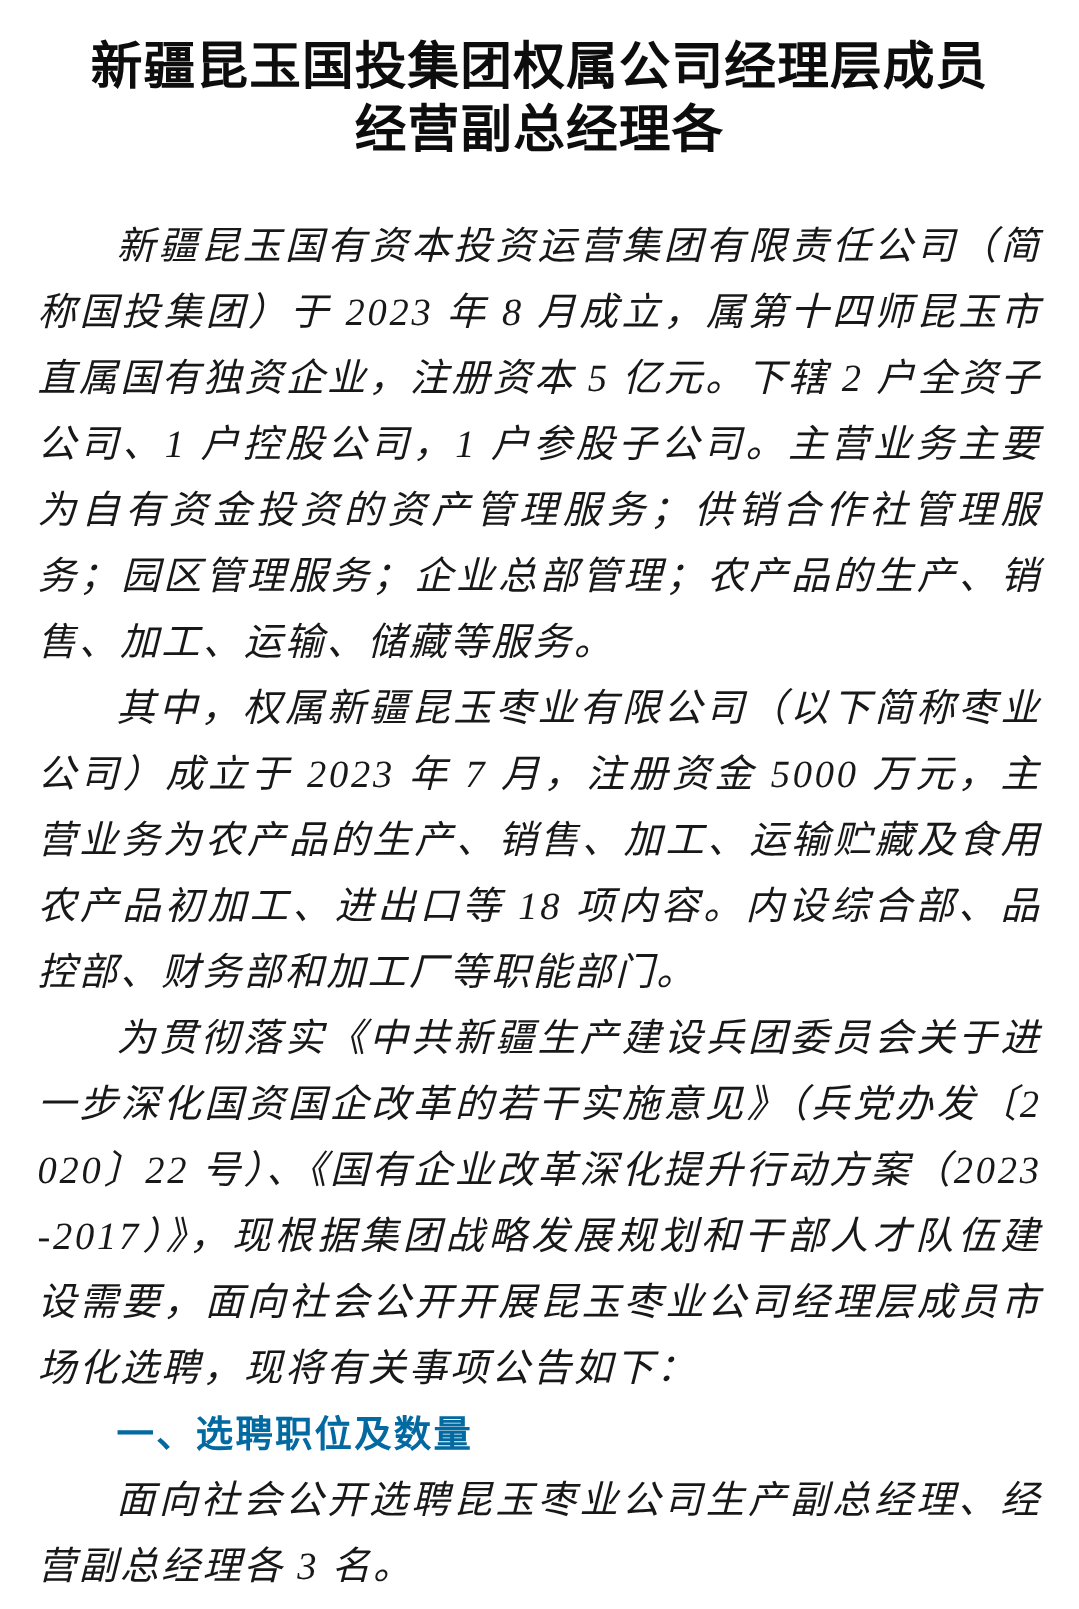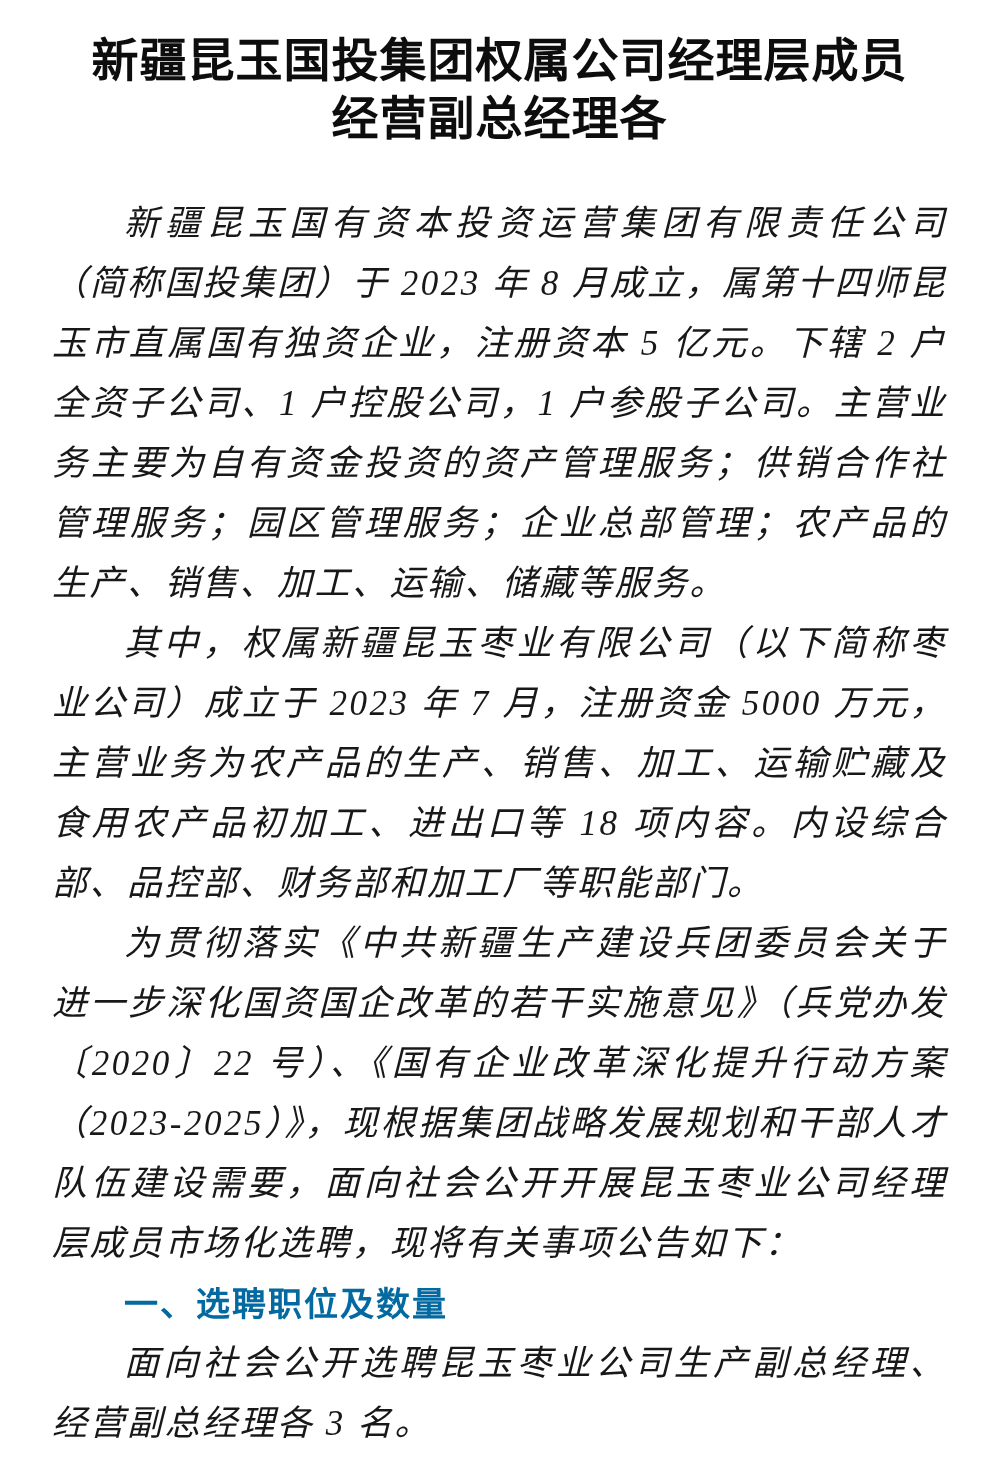--- a/index.html
+++ b/index.html
@@ -7,21 +7,21 @@
     padding: 0;
     background: #ffffff;
   }
   .page {
     position: relative;
     width: 981px;
     height: 1463px;
     margin: 0 auto;
     background: #ffffff;
     box-sizing: border-box;
-    padding: 26px 34px 0 52px;
+    padding: 26px 34px 0 34px;
     overflow: hidden;
     font-family: "Liberation Serif", "DejaVu Serif", serif;
     color: #181818;
   }
   .doc-title {
     margin: 6px 0 46px 0;
     text-align: center;
     font-size: 47px;
     line-height: 58px;
     font-weight: bold;
@@ -57,21 +57,21 @@
 
   <h1 class="doc-title">
     <span>新疆昆玉国投集团权属公司经理层成员</span><br>
     <span>经营副总经理各</span>
   </h1>
 
   <p class="para">新疆昆玉国有资本投资运营集团有限责任公司（简称国投集团）于 2023 年 8 月成立，属第十四师昆玉市直属国有独资企业，注册资本 5 亿元。下辖 2 户全资子公司、1 户控股公司，1 户参股子公司。主营业务主要为自有资金投资的资产管理服务；供销合作社管理服务；园区管理服务；企业总部管理；农产品的生产、销售、加工、运输、储藏等服务。</p>
 
   <p class="para">其中，权属新疆昆玉枣业有限公司（以下简称枣业公司）成立于 2023 年 7 月，注册资金 5000 万元，主营业务为农产品的生产、销售、加工、运输贮藏及食用农产品初加工、进出口等 18 项内容。内设综合部、品控部、财务部和加工厂等职能部门。</p>
 
-  <p class="para">为贯彻落实《中共新疆生产建设兵团委员会关于进一步深化国资国企改革的若干实施意见》（兵党办发〔2020〕22 号）、《国有企业改革深化提升行动方案（2023-2025）》，现根据集团战略发展规划和干部人才队伍建设需要，面向社会公开开展昆玉枣业公司经理层成员市场化选聘，现将有关事项公告如下：</p>
+  <p class="para">为贯彻落实《中共新疆生产建设兵团委员会关于进一步深化国资国企改革的若干实施意见》（兵党办发〔2020〕22 号）、《国有企业改革深化提升行动方案（2023-2017）》，现根据集团战略发展规划和干部人才队伍建设需要，面向社会公开开展昆玉枣业公司经理层成员市场化选聘，现将有关事项公告如下：</p>
 
   <h2 class="section-heading">一、选聘职位及数量</h2>
 
   <p class="para">面向社会公开选聘昆玉枣业公司生产副总经理、经营副总经理各 3 名。</p>
 
   <h2 class="section-heading">二、选聘资格条件</h2>
 
 </div>
 
 </body></html>

